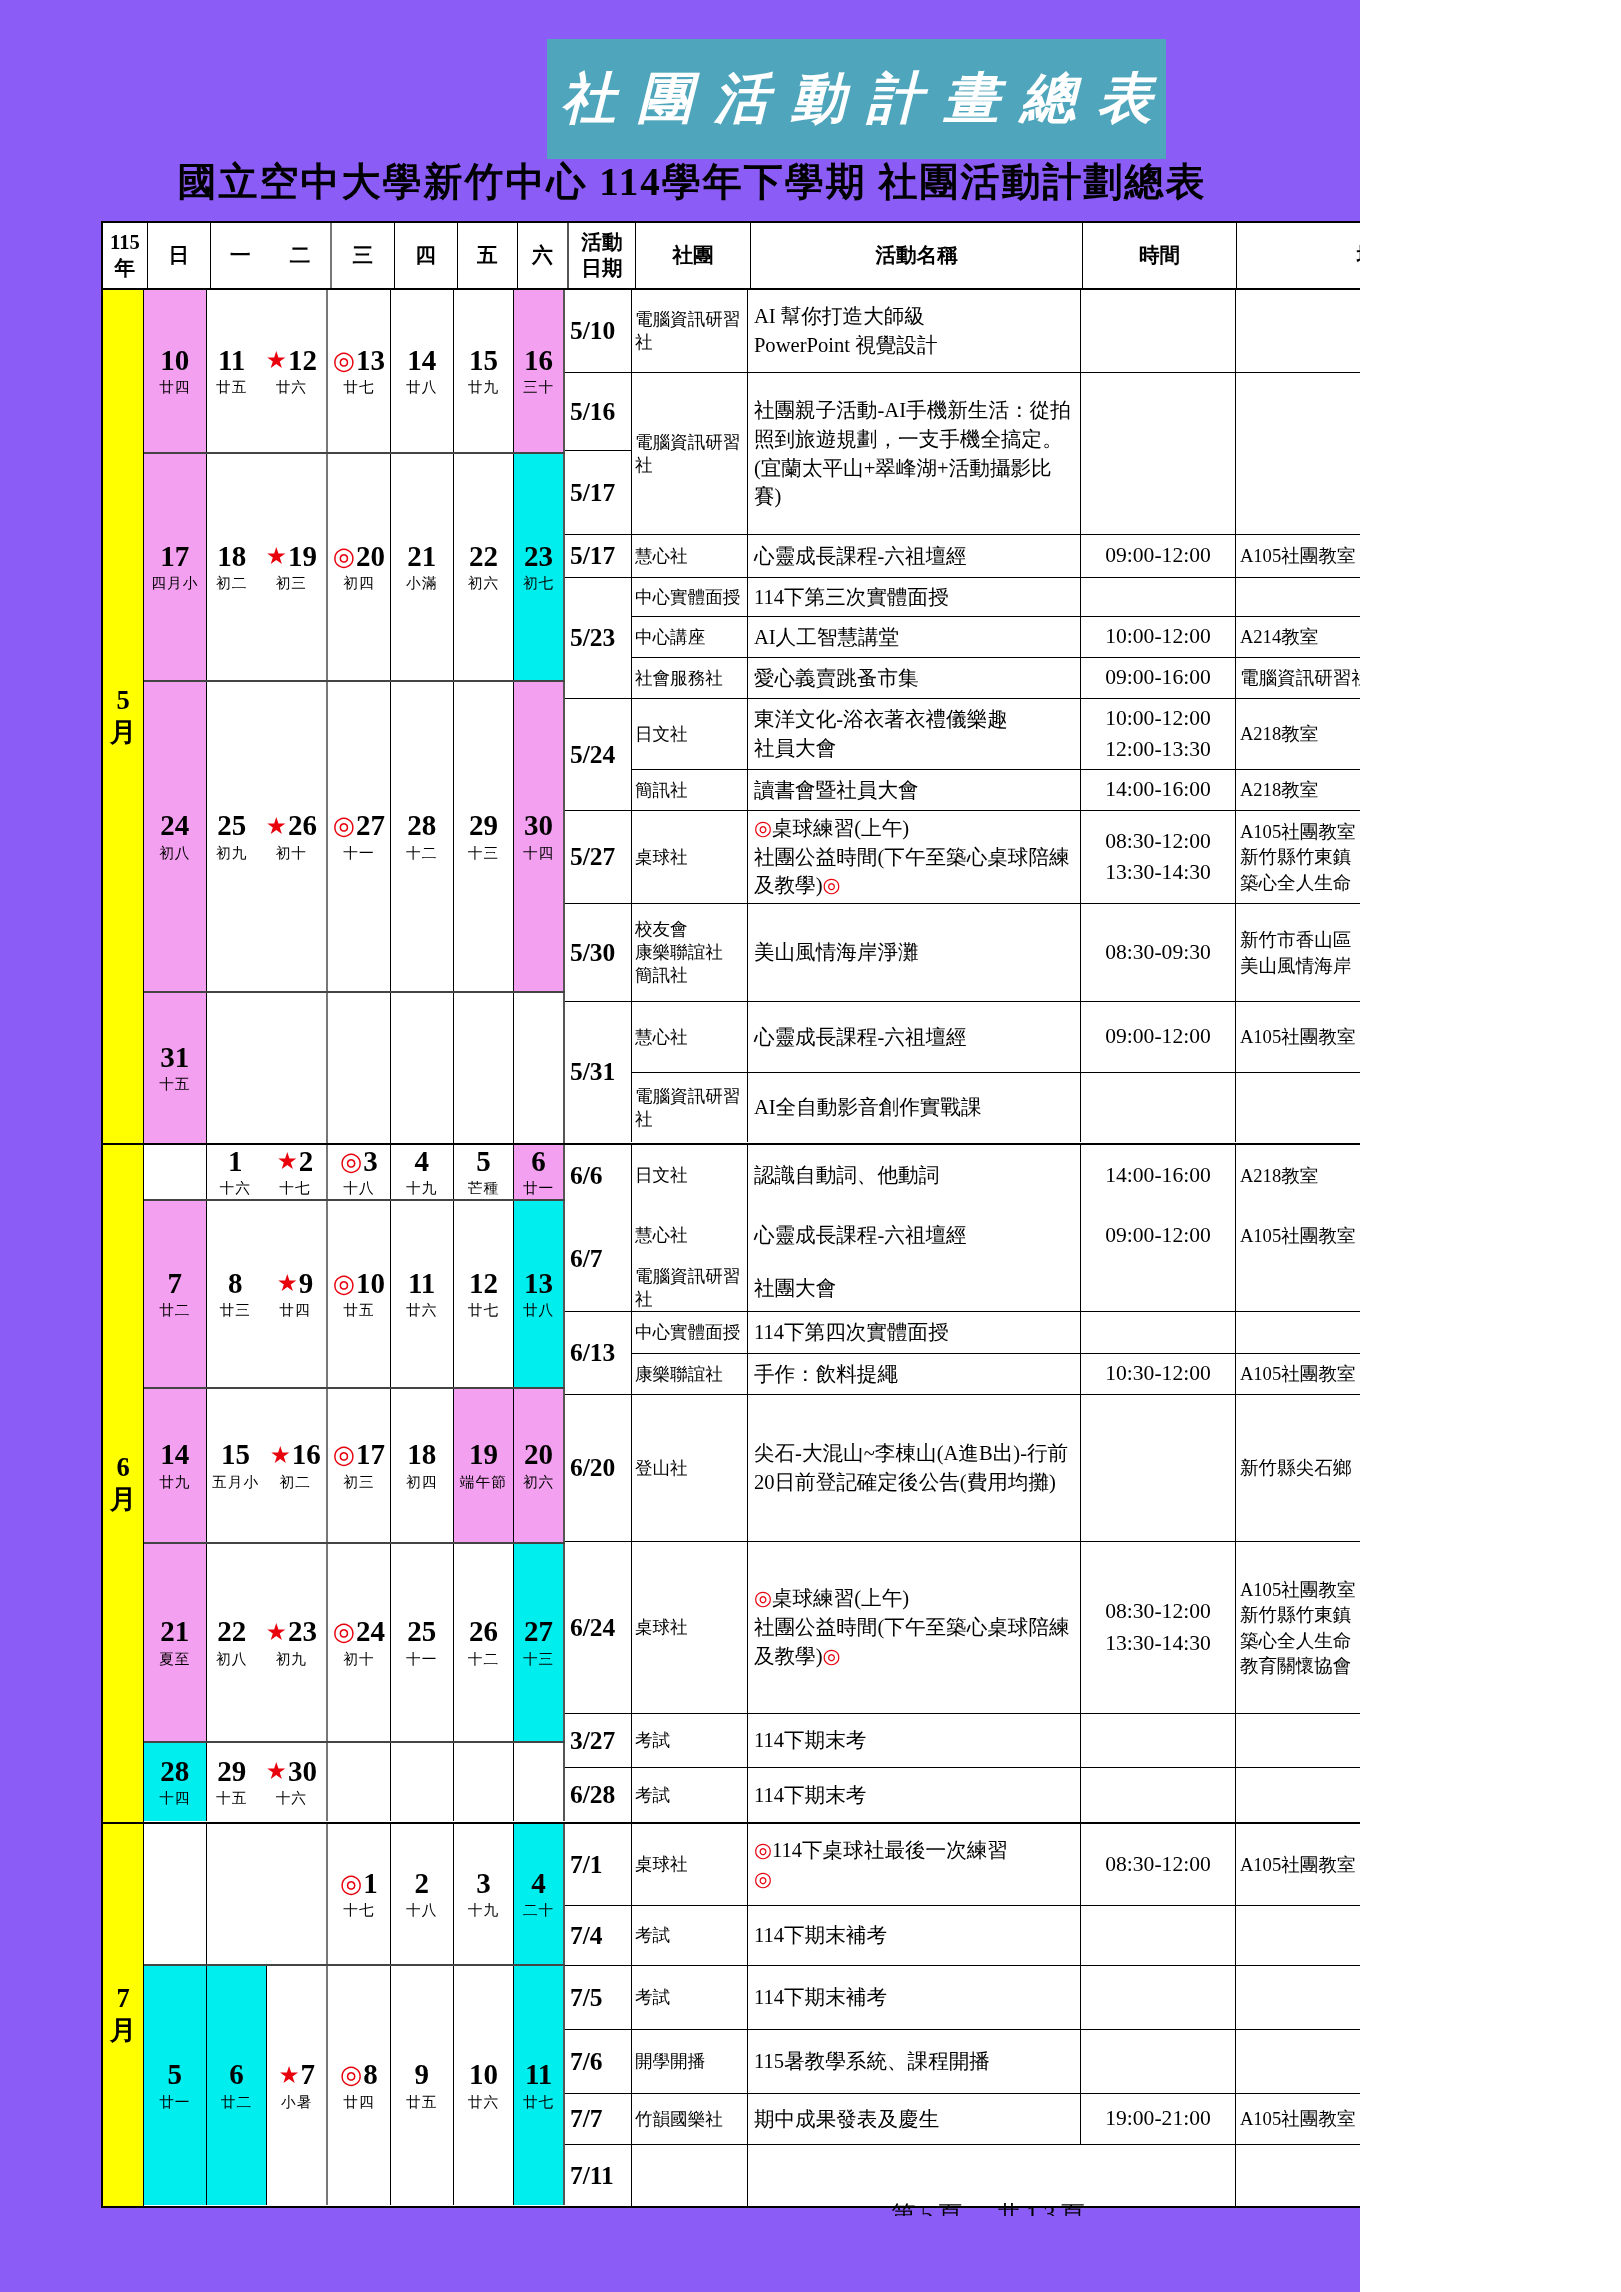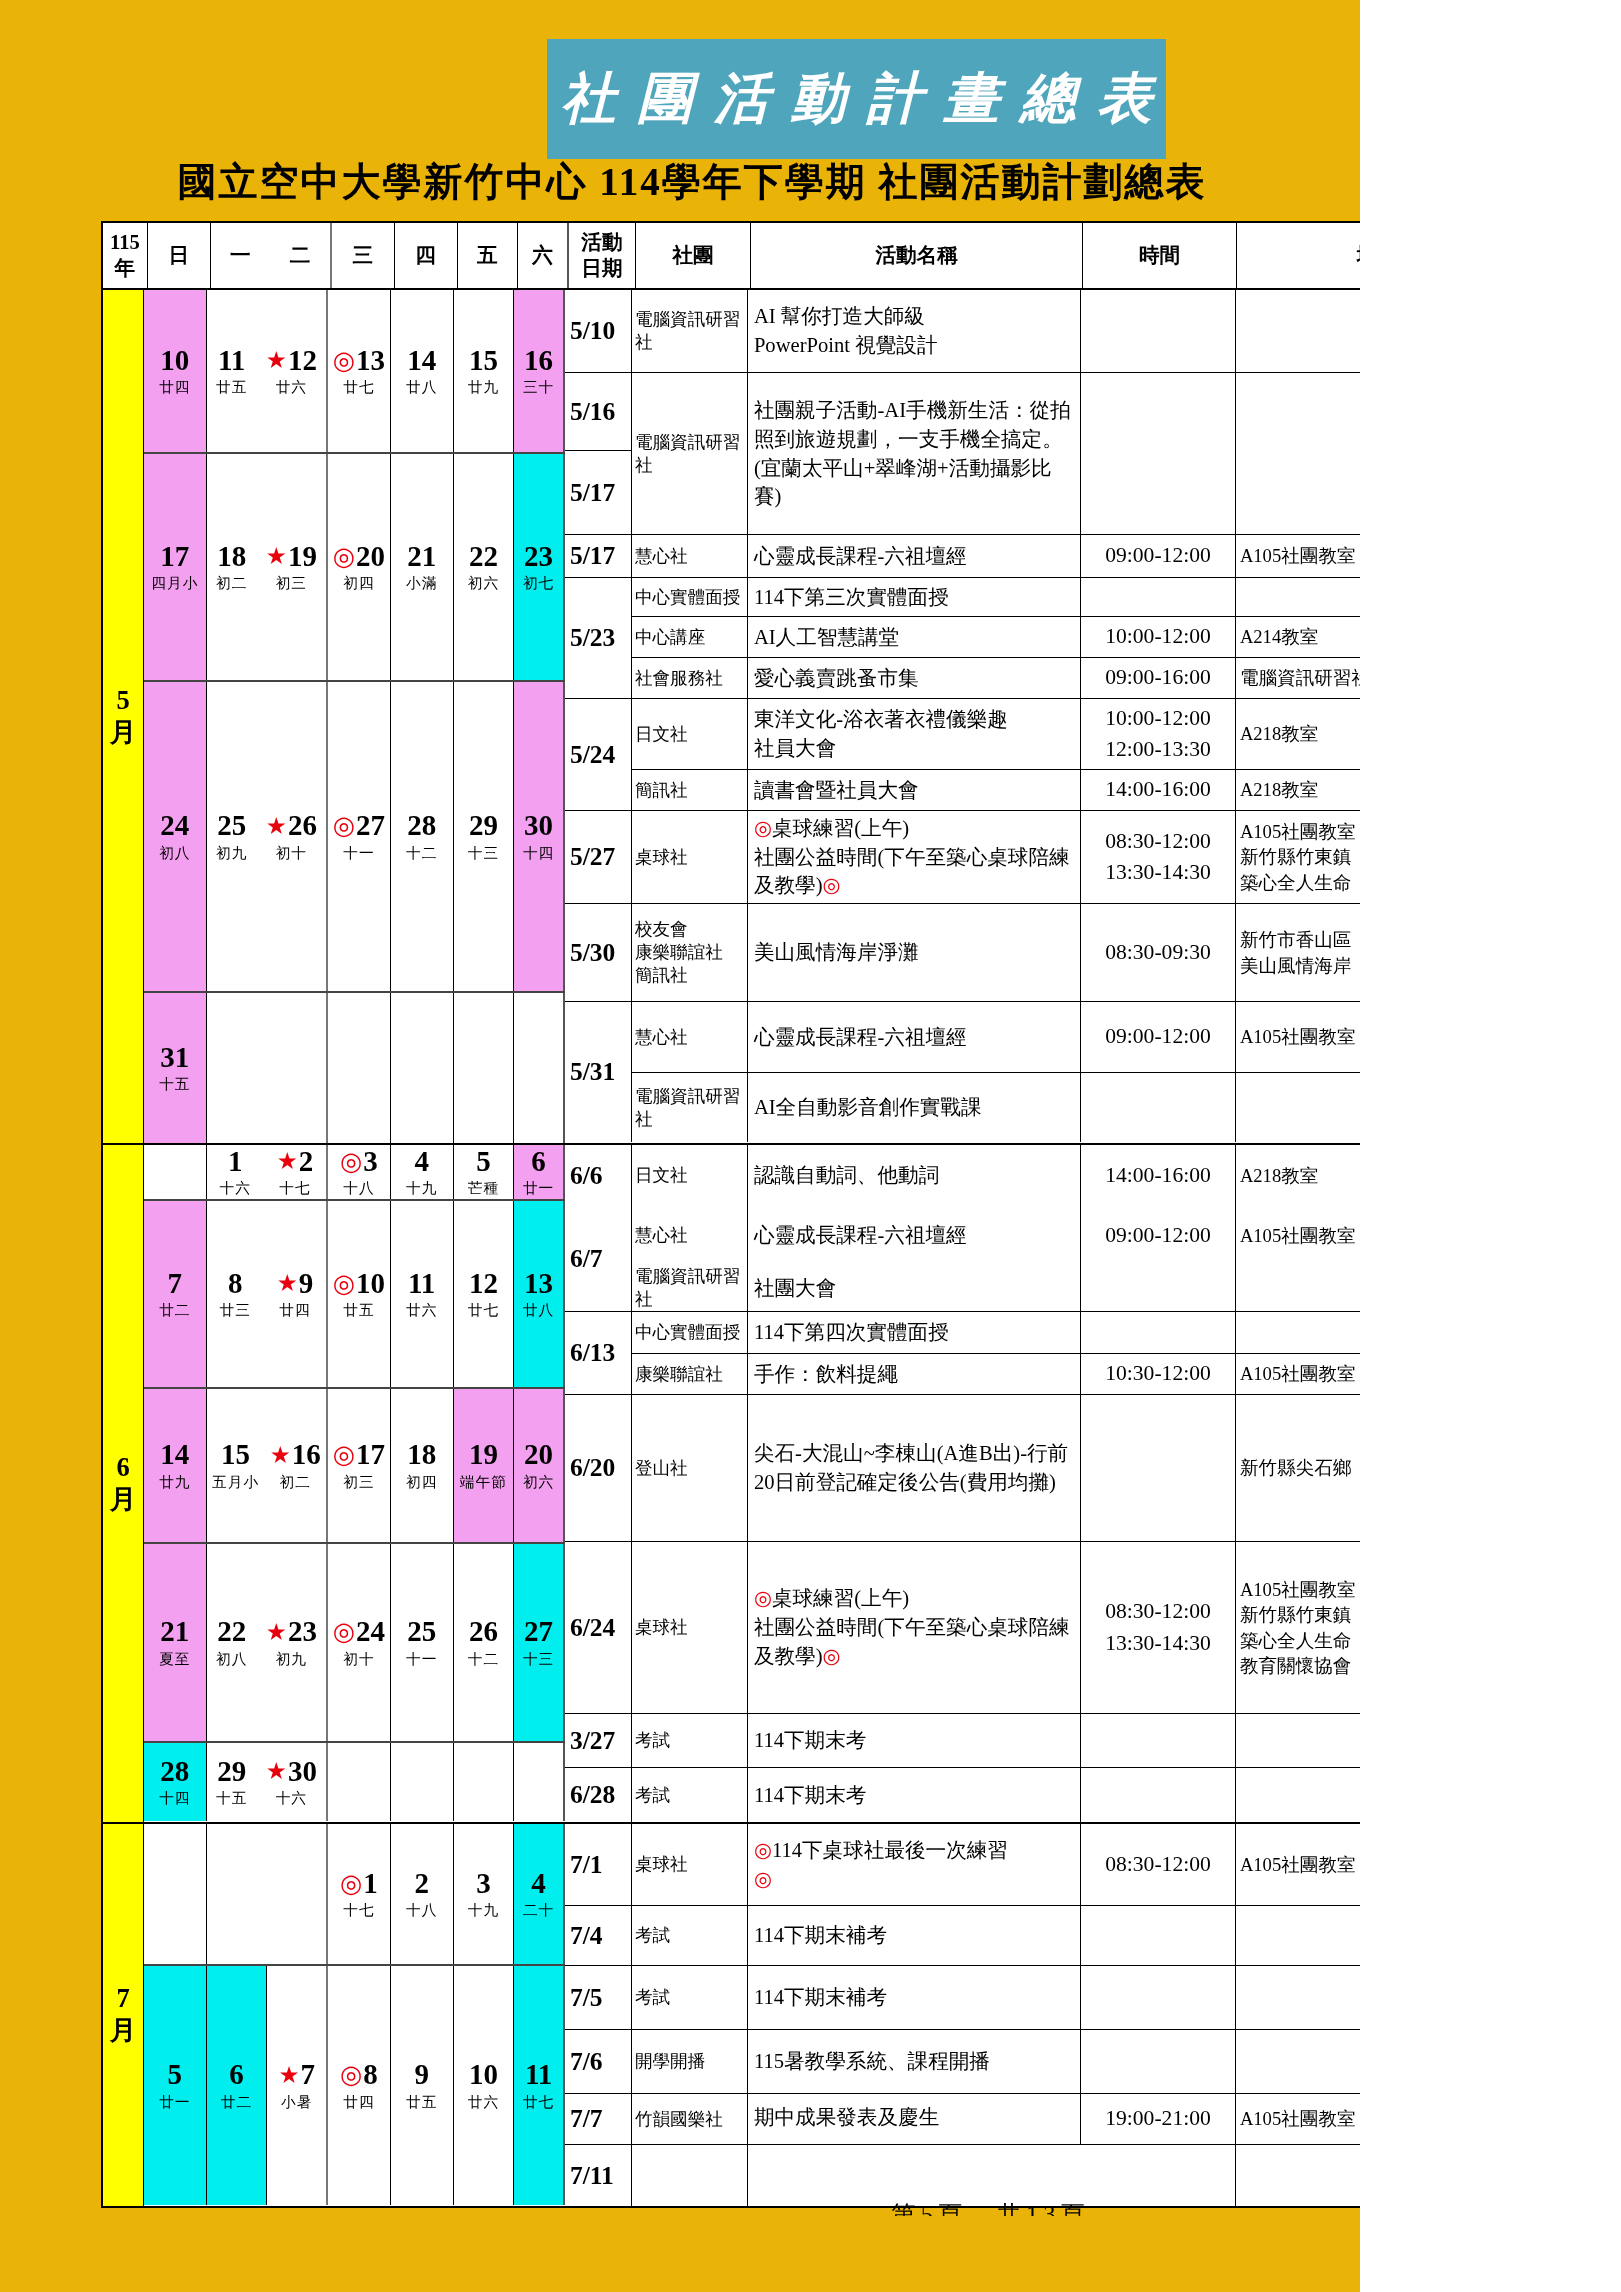--- a/index.html
+++ b/index.html
@@ -1,17 +1,17 @@
 <!DOCTYPE html>
 <html style="--banner-bg: #4FA6BC; --banner-fg: #FFFFFF; --month-bg: #FFFF00; --pink: #F4A0F0; --cyan: #00EEEE; --red: #E8000D;"><head>
 <meta charset="utf-8">
 <style>
   * { box-sizing: border-box; margin: 0; padding: 0; }
   html,body { background:#ffffff; }
-  .page { position:relative; width:1360px; height:2293px; background:#eab308;
+  .page { position:relative; width:1360px; height:2293px; background:#8b5cf6;
           font-family:"Liberation Serif","DejaVu Serif",serif; color:#000; overflow:hidden; }
 
   .banner { position:absolute; left:547px; top:39px; width:619px; height:120px;
             background:var(--banner-bg,#4FA6BC); display:flex; align-items:center; justify-content:center; }
   .banner-text { color:var(--banner-fg,#fff); font-size:55px; font-weight:bold; font-style:italic;
                  letter-spacing:21.6px; padding-left:21.6px; white-space:nowrap; }
 
   .page-title { position:absolute; top:155px; left:0; width:100%; text-align:center;
                 font-size:39px; font-weight:bold; letter-spacing:2px;padding-left:24px; }
 
@@ -1033,21 +1033,21 @@
             </div>
             <div class="acell place" style="grid-area: 4 / 5 / span 1;">
               <div class="txt"></div>
             </div>
             <div class="acell date" style="grid-area: 5 / 1 / span 1;">
               <div class="txt">7/7</div>
             </div>
             <div class="acell club" style="grid-area: 5 / 2 / span 1;">
               <div class="txt">竹韻國樂社</div>
             </div>
-            <div class="acell name" style="grid-area: 5 / 3 / span 1; font-family: Liberation Mono, monospace;">
+            <div class="acell name" style="grid-area: 5 / 3 / span 1;">
               <div class="txt">期中成果發表及慶生</div>
             </div>
             <div class="acell time" style="grid-area: 5 / 4 / span 1;">
               <div class="txt">19:00-21:00</div>
             </div>
             <div class="acell place" style="grid-area: 5 / 5 / span 1;">
               <div class="txt">A105社團教室</div>
             </div>
             <div class="acell date noB" style="grid-area: 6 / 1 / span 1;">
               <div class="txt">7/11</div>

